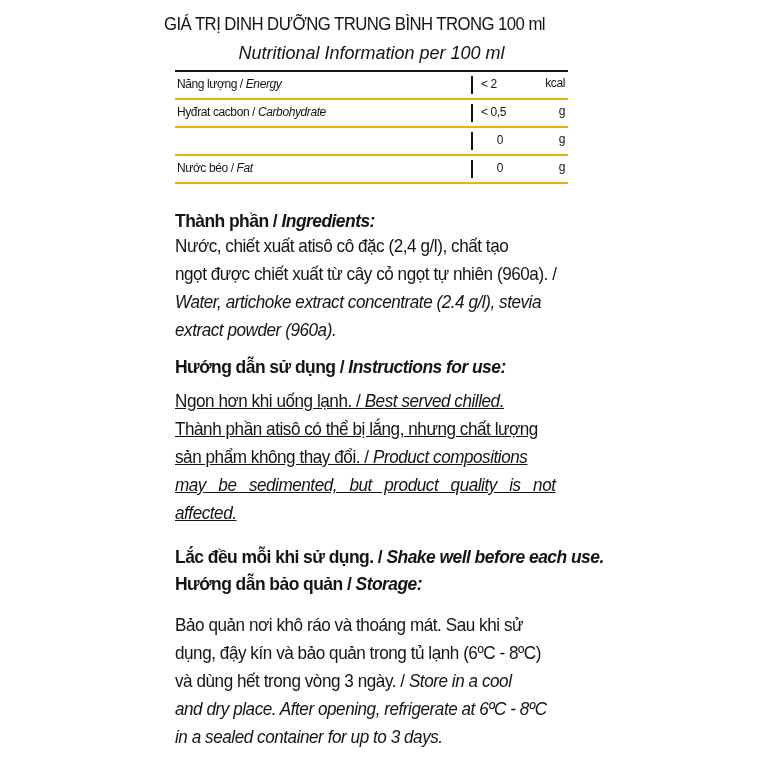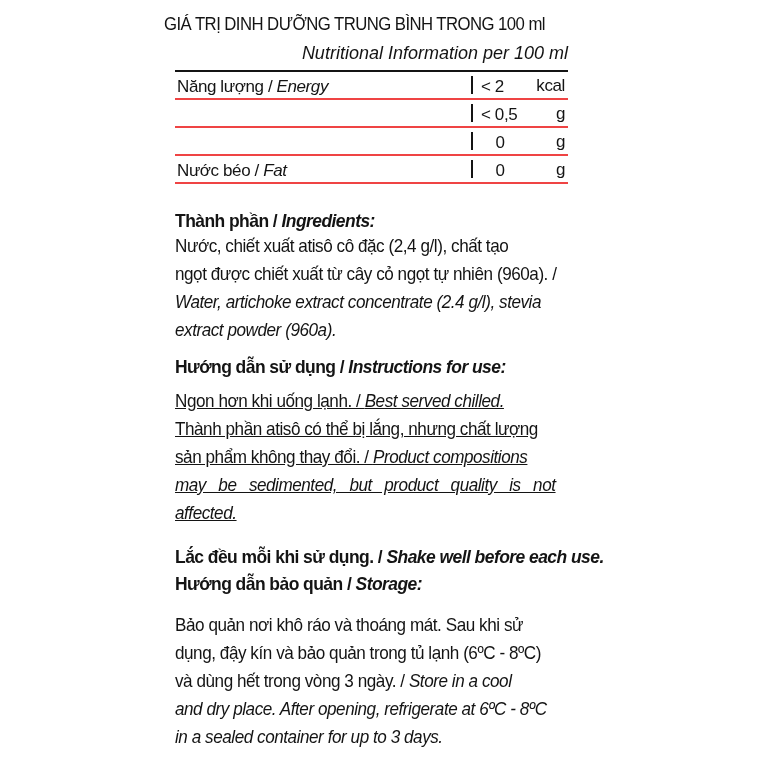--- a/index.html
+++ b/index.html
@@ -24,37 +24,37 @@
       letter-spacing: -0.6px;
       transform: scaleX(0.93);
       transform-origin: left top;
       white-space: nowrap;
     }
     .title-en {
       position: absolute;
       top: 43px;
       left: 175px;
       width: 393px;
-      text-align: right;
+      text-align: center;
       font-size: 18px;
       font-style: italic;
       white-space: nowrap;
     }
     .nutri-table {
       position: absolute;
       top: 70px;
       left: 175px;
       width: 393px;
       border-top: 2px solid #141414;
     }
     .nutri-row {
       position: relative;
       height: 26px;
-      border-bottom: 2px solid #ef4444;
-      font-size: 17px;
+      border-bottom: 2px solid #eab308;
+      font-size: 12px;
       letter-spacing: -0.4px;
     }
     .nutri-name {
       position: absolute;
       left: 2px;
       top: 5px;
       white-space: nowrap;
     }
     .nutri-name em { font-style: italic; }
     .nutri-sep {
@@ -117,20 +117,21 @@
   <div class="title-en">Nutritional Information per 100 ml</div>
 
   <div class="nutri-table">
     <div class="nutri-row">
       <span class="nutri-name"><span>Năng lượng / </span><em>Energy</em></span>
       <span class="nutri-sep"></span>
       <span class="nutri-value">&lt; 2</span>
       <span class="nutri-unit">kcal</span>
     </div>
     <div class="nutri-row">
+      <span class="nutri-name"><span>Hyđrat cacbon / </span><em>Carbohydrate</em></span>
       <span class="nutri-sep"></span>
       <span class="nutri-value">&lt; 0,5</span>
       <span class="nutri-unit">g</span>
     </div>
     <div class="nutri-row">
       <span class="nutri-sep"></span>
       <span class="nutri-value center">0</span>
       <span class="nutri-unit">g</span>
     </div>
     <div class="nutri-row">

